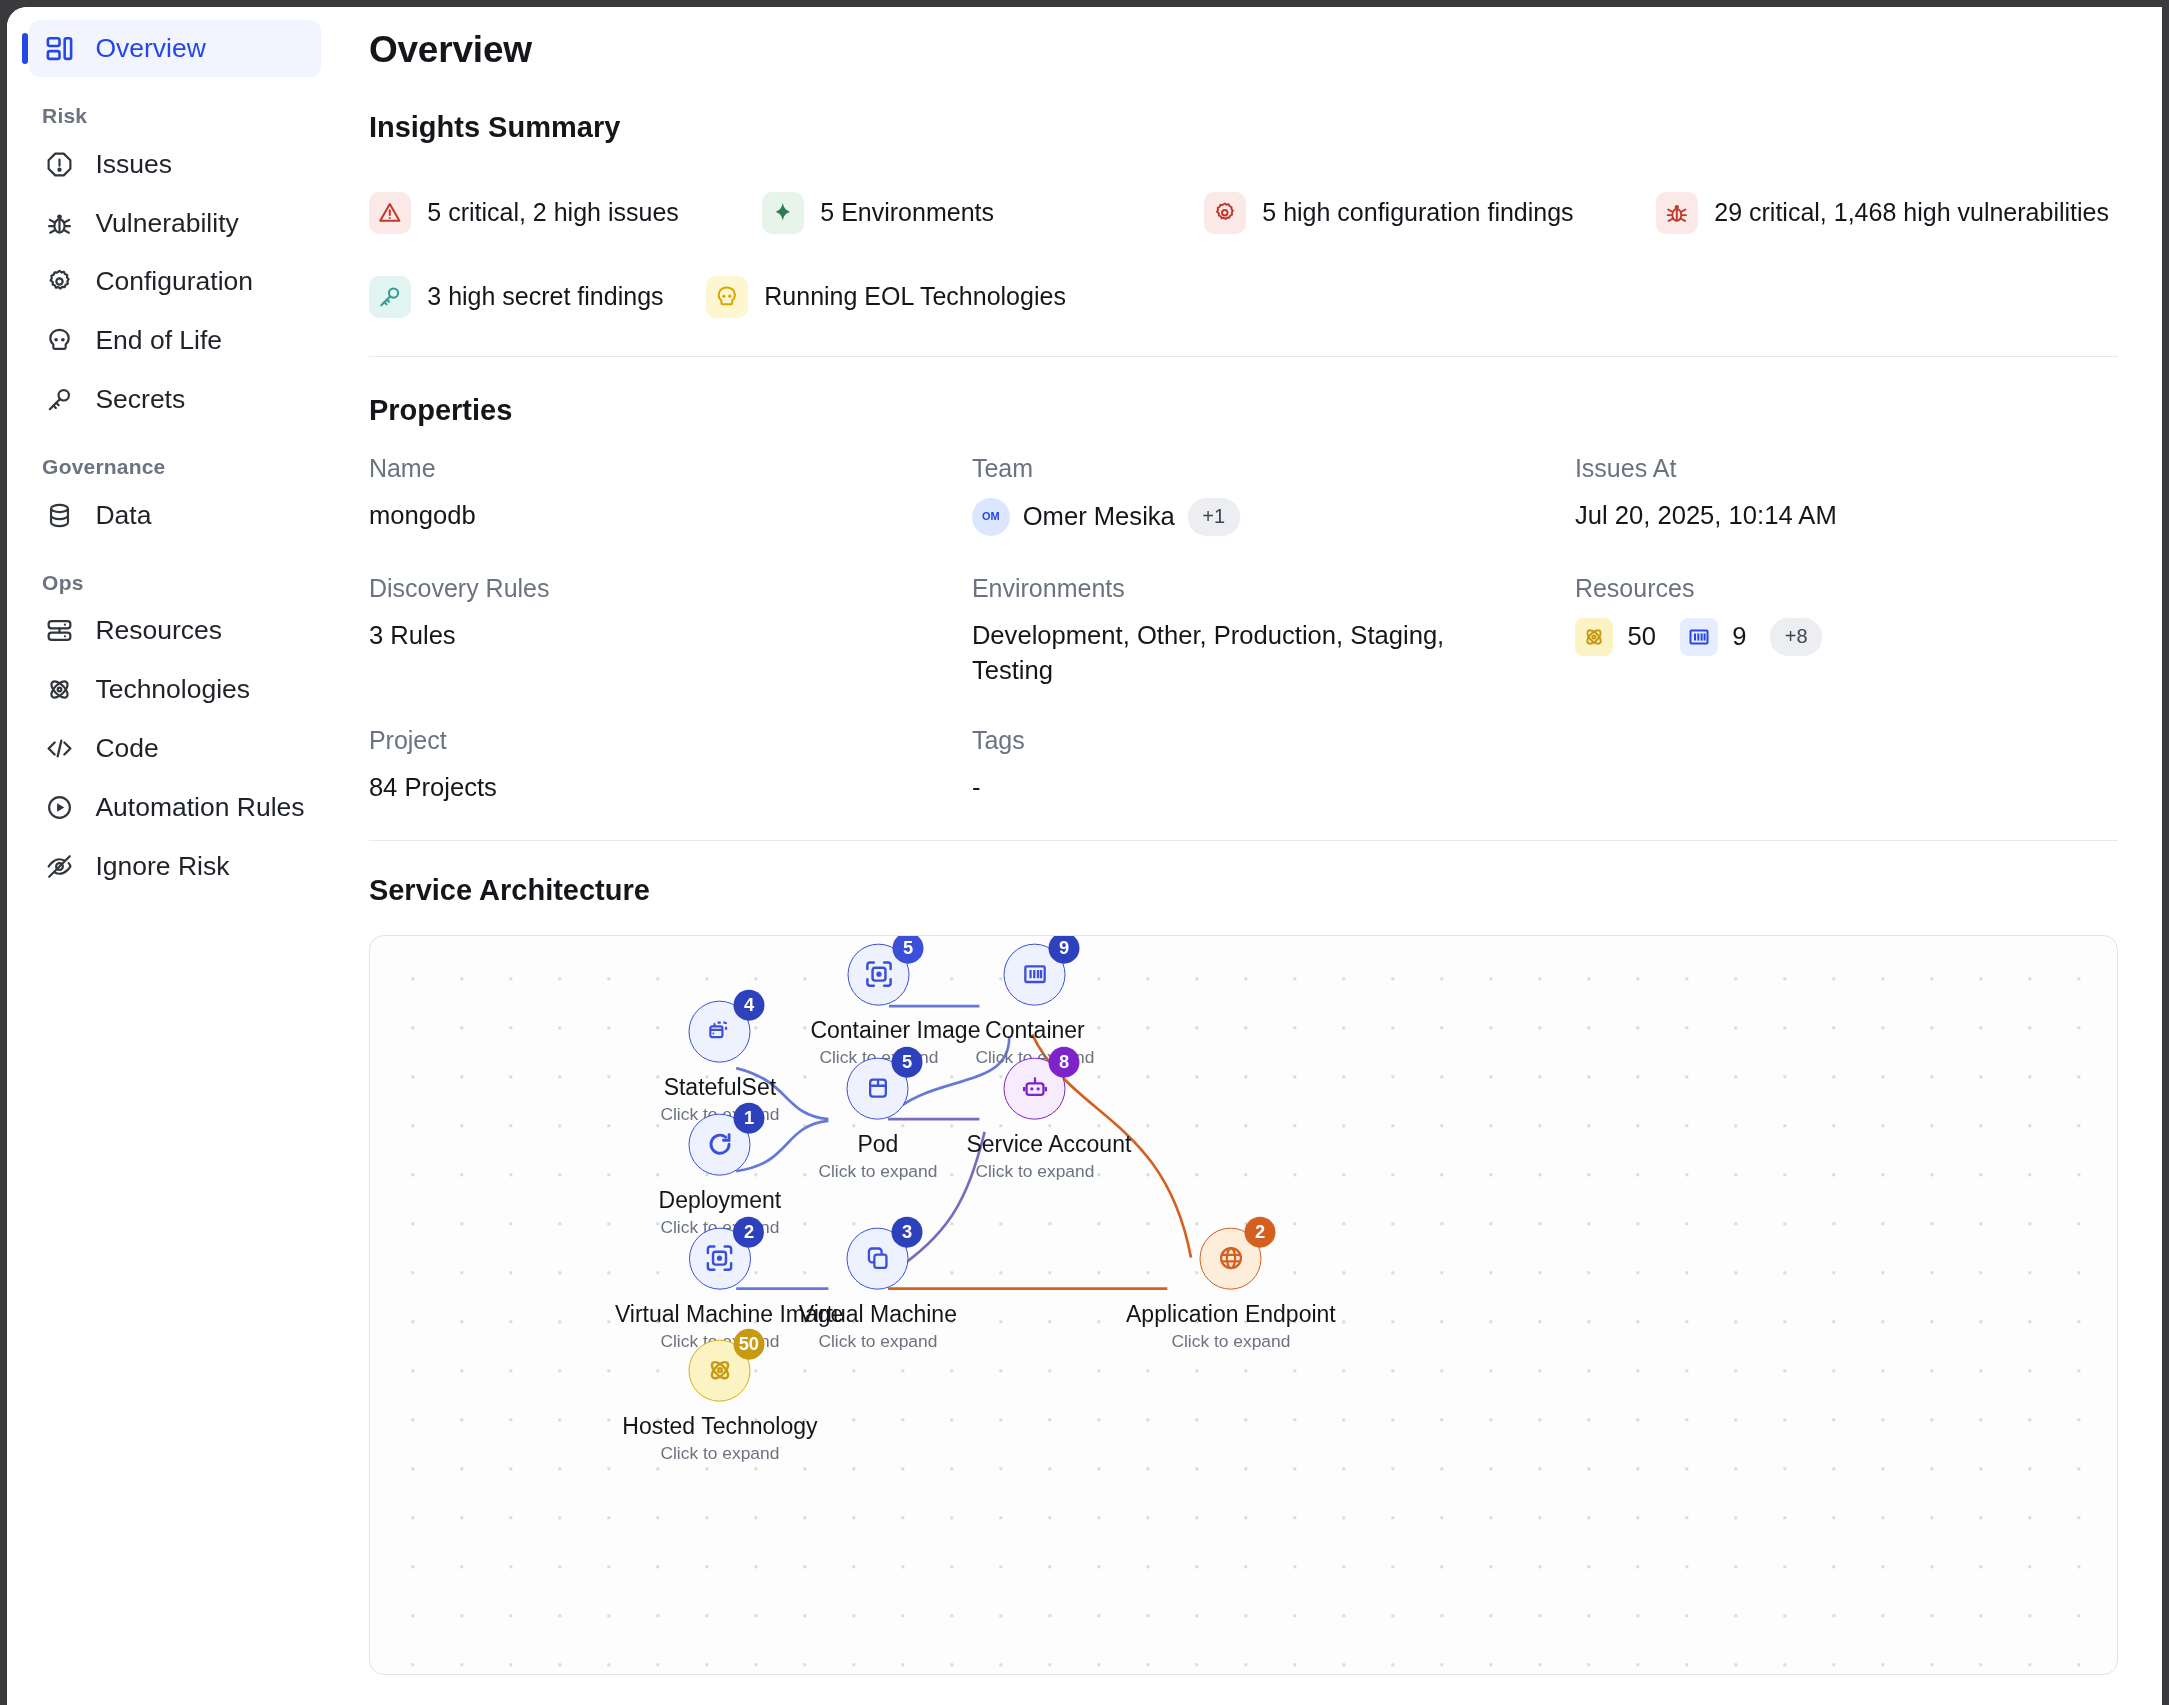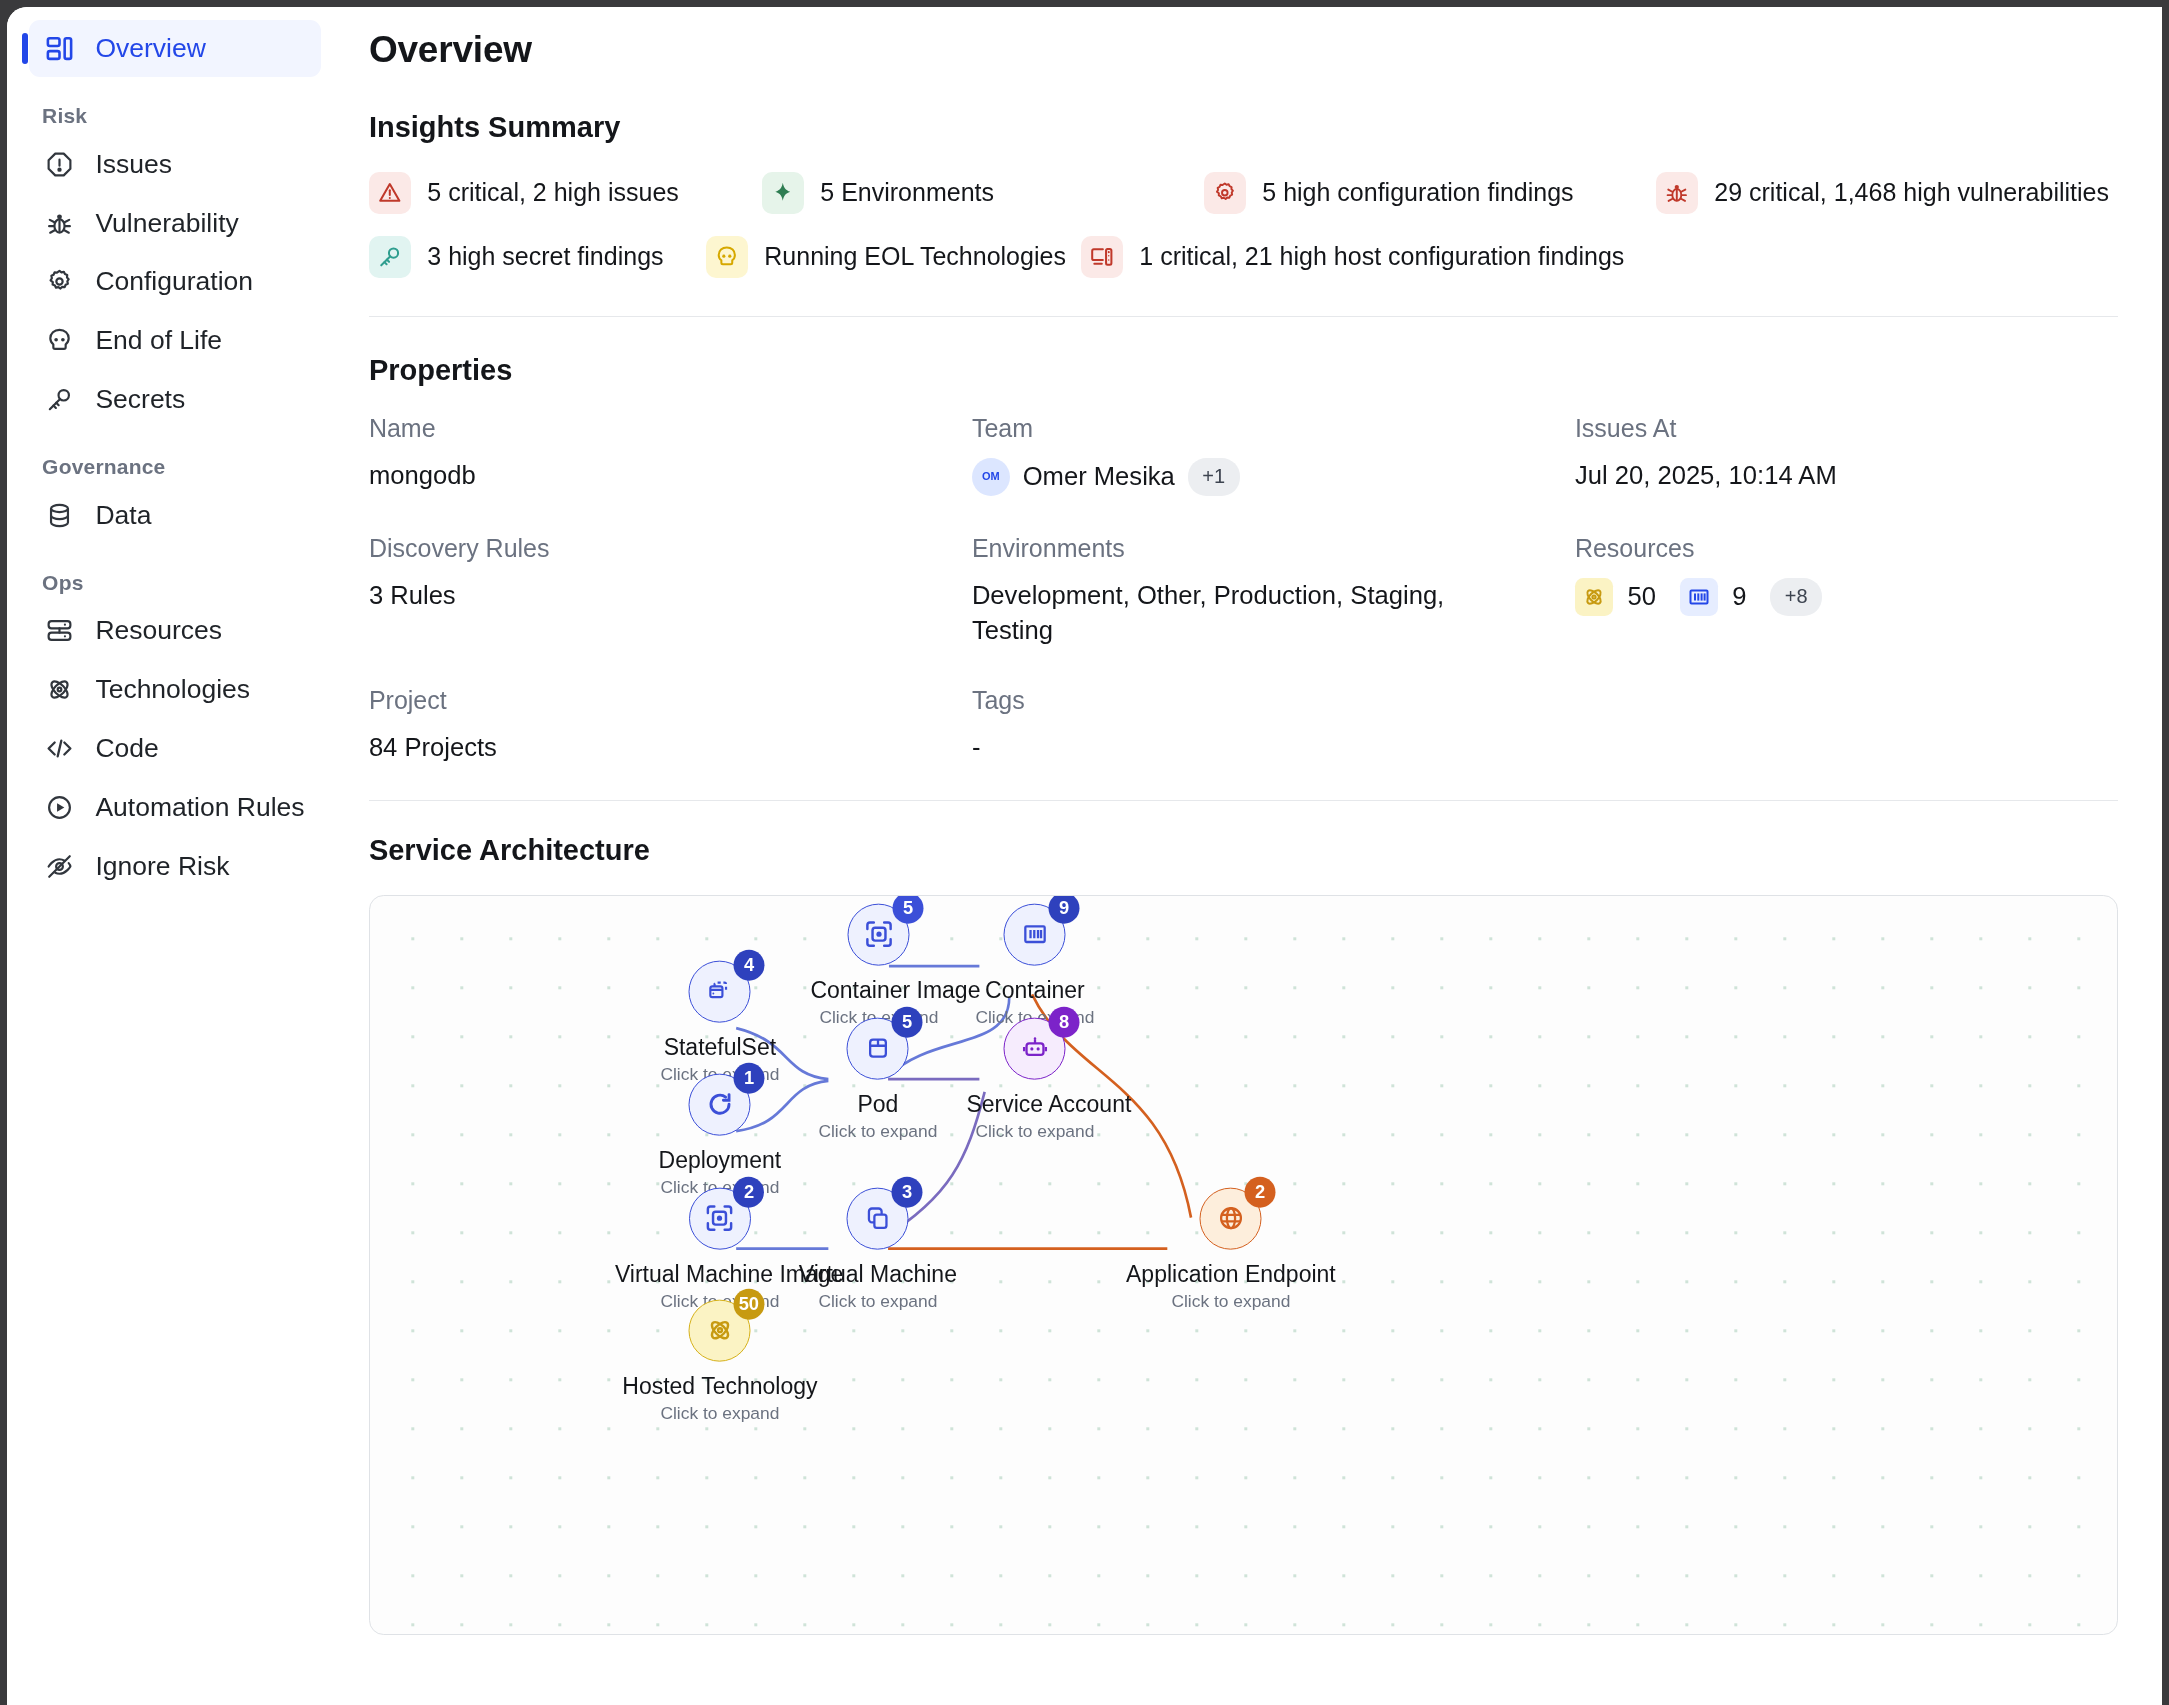--- a/index.html
+++ b/index.html
@@ -75,21 +75,21 @@
     letter-spacing: -0.2px;
   }
   .section-title {
     font-size: 29px;
     color: #14161a;
     margin-bottom: 27.4px;
   }
 
   
   .insights-rows { display:flex; flex-direction: column; gap: 22px; }
-  .insights-row { display: flex; align-items: flex-start; }
+  .insights-row { display: flex; align-items: flex-start; margin-top: 20px; }
   .insight {
     display: flex; align-items: center; gap: 16.4px;
     font-size: 25px; color: #14161a; cursor: pointer;
   }
   .badge-ico {
     width: 42px; height: 42px;
     border-radius: 10px;
     display: flex; align-items: center; justify-content: center;
     flex: 0 0 42px;
   }
@@ -381,34 +381,20 @@
         </div>
         <div class="insight" style="width:375px">
           <span class="badge-ico" style="background:#fdf6d0">
             <svg width="25.6" height="25.6" viewBox="0 0 24 24" fill="none" stroke="#d6a800" stroke-width="1.9" stroke-linejoin="round">
               <path d="M12 3.2c-4.4 0-7.6 3.1-7.6 7 0 2.4 1.1 4 2.5 5v2.3c0 .8.6 1.4 1.4 1.4h7.4c.8 0 1.4-.6 1.4-1.4v-2.3c1.4-1 2.5-2.6 2.5-5 0-3.9-3.2-7-7.6-7z"></path>
               <circle cx="9.2" cy="11.4" r="1.5" fill="#d6a800" stroke="none"></circle>
                 <circle cx="14.8" cy="11.4" r="1.5" fill="#d6a800" stroke="none"></circle>
             </svg>
           </span>
           <span>Running EOL Technologies</span>
-        </div>
-        <div class="insight">
-          <span class="badge-ico" style="background:#fbe9e7">
-            <svg width="25.6" height="25.6" viewBox="0 0 24 24" fill="none" stroke="#c0392b" stroke-width="1.9" stroke-linecap="round" stroke-linejoin="round">
-              <path d="M13 5H4.5A1.5 1.5 0 0 0 3 6.5v7A1.5 1.5 0 0 0 4.5 15H13"></path>
-                <line x1="5" y1="18.5" x2="12" y2="18.5"></line>
-              <rect x="16" y="4.6" width="5" height="14.8" rx="1.4"></rect>
-                <line x1="18.5" y1="7.6" x2="18.5" y2="7.6"></line>
-              <circle cx="18.5" cy="8" r="0.7" fill="#c0392b" stroke="none"></circle>
-                <circle cx="18.5" cy="11" r="0.7" fill="#c0392b" stroke="none"></circle>
-                <circle cx="18.5" cy="15" r="0.7" fill="#c0392b" stroke="none"></circle>
-            </svg>
-          </span>
-          <span>1 critical, 21 high host configuration findings</span>
         </div>
       </div>
     </div>
 
     <div class="divider"></div>
 
     <h2 class="section-title" style="margin-top:37px">Properties</h2>
     <div class="props-grid">
       <div>
         <div class="prop-label">Name</div>

